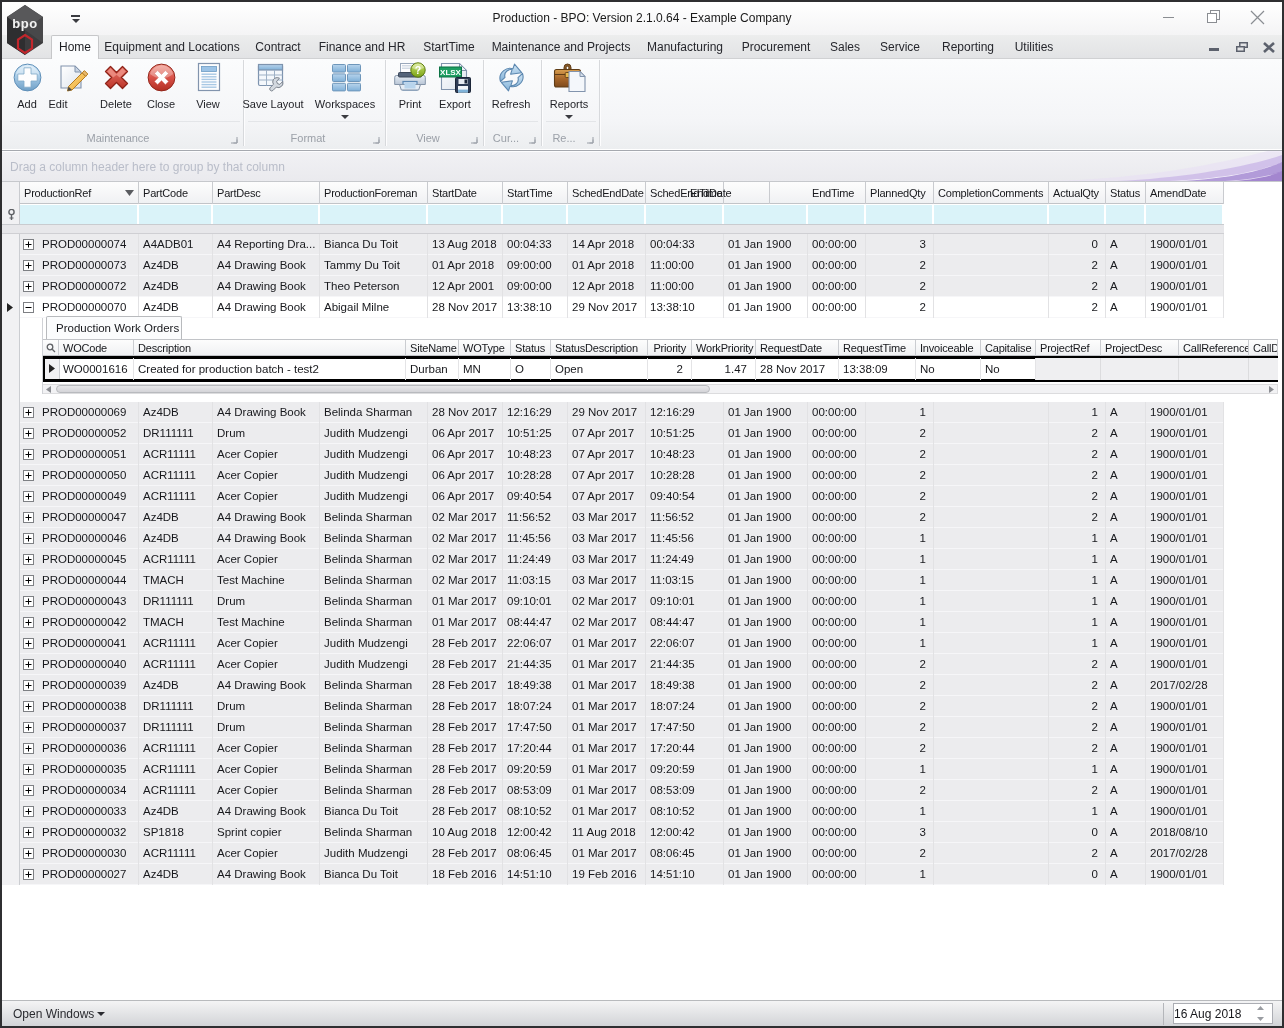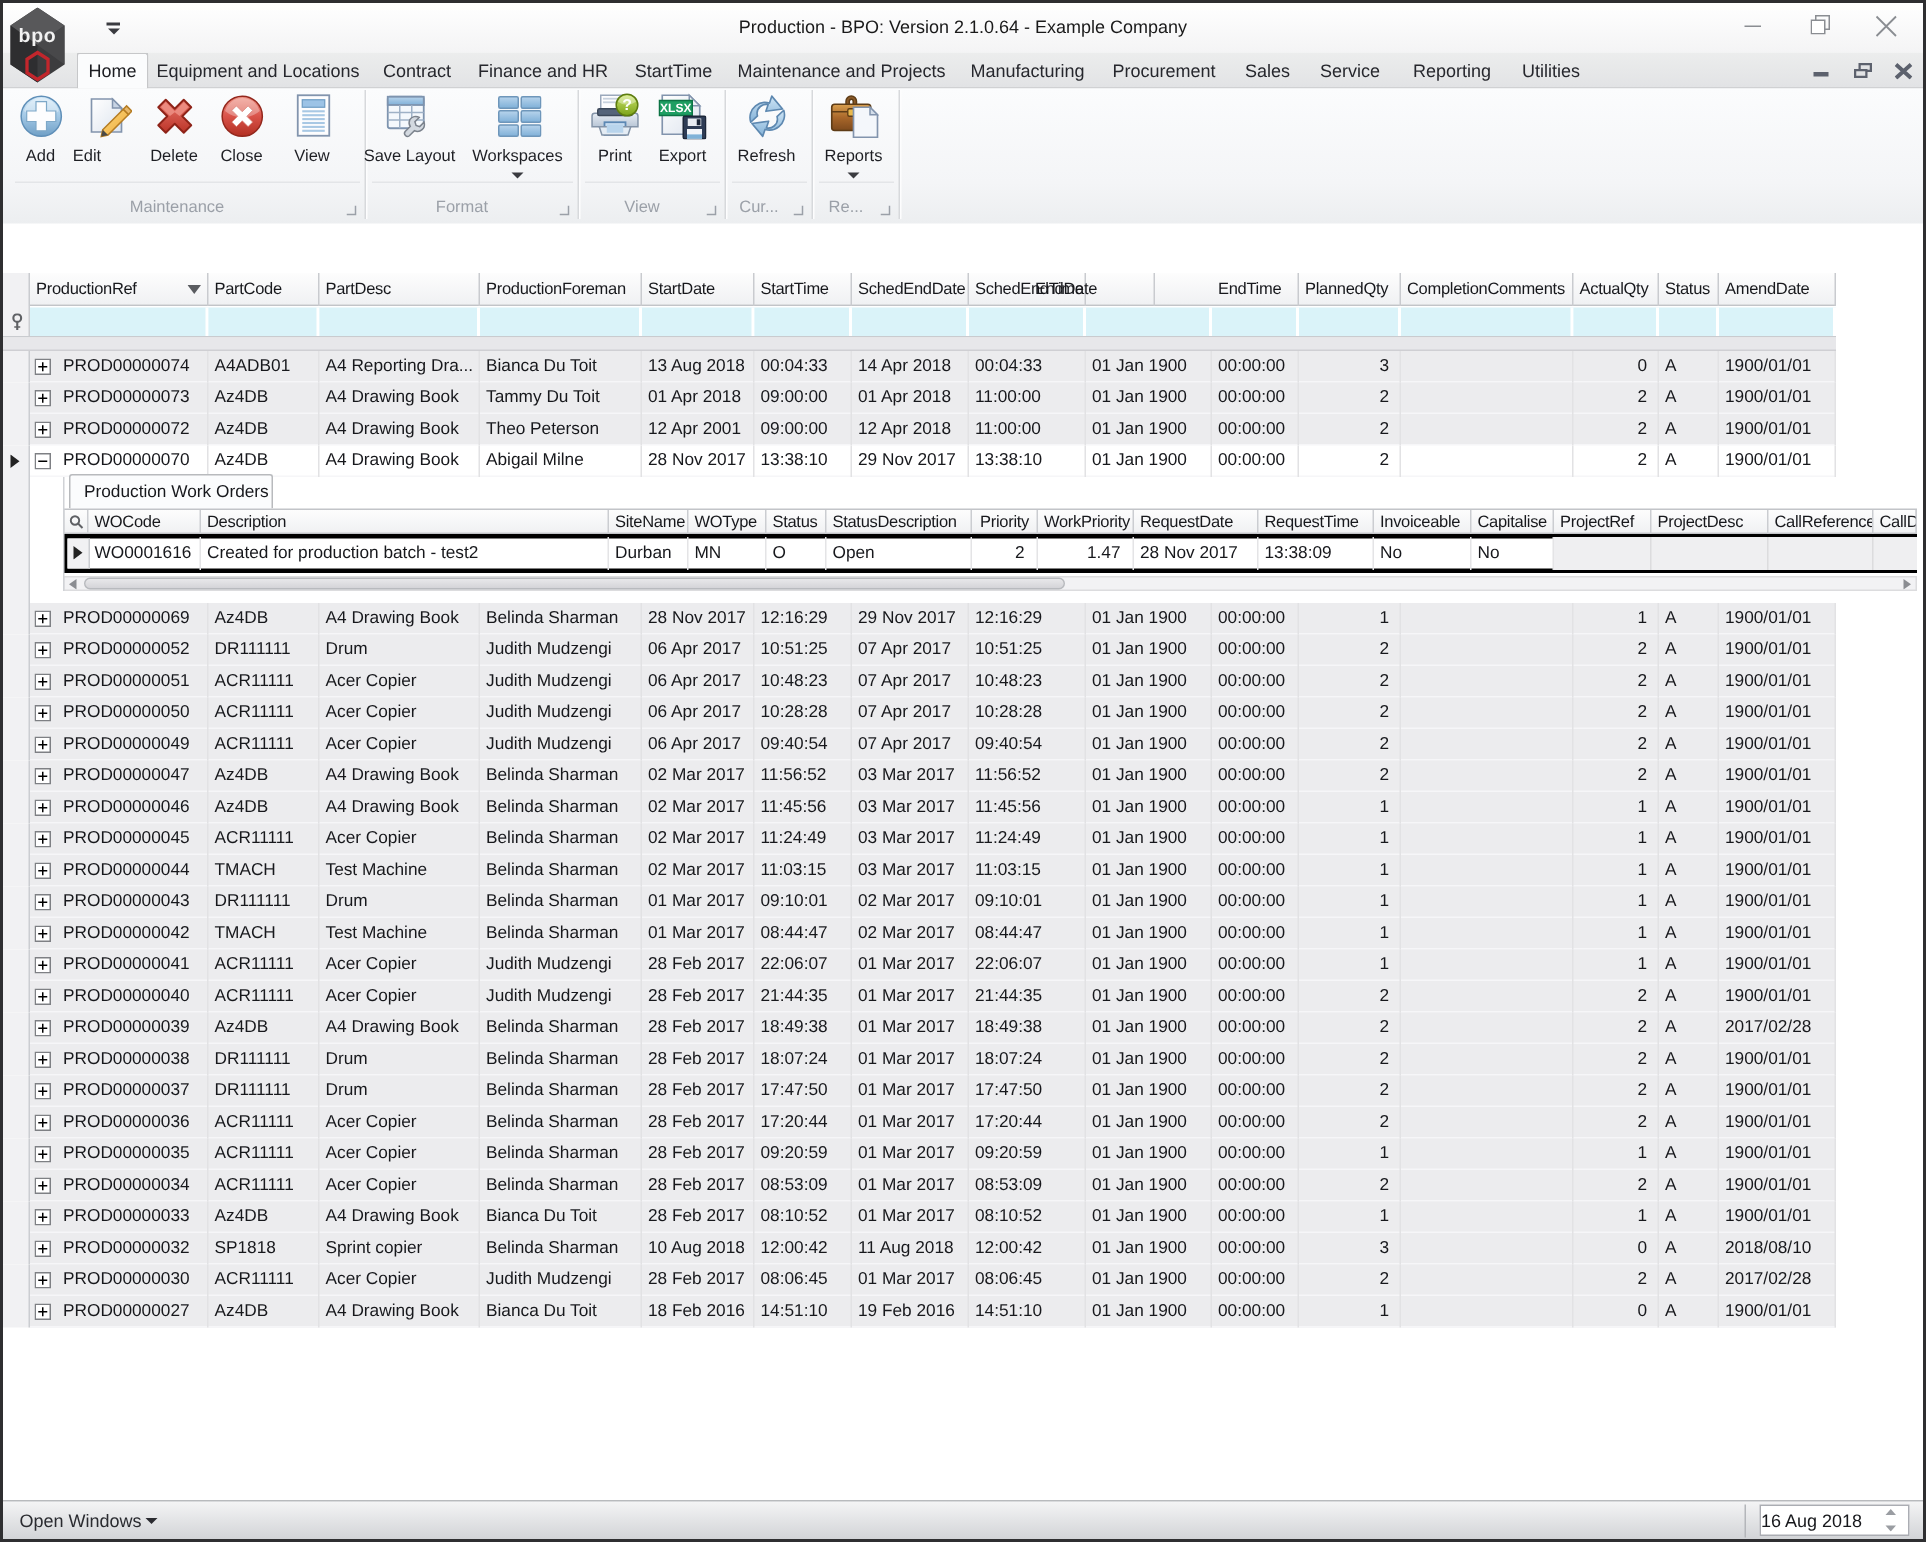--- a/index.html
+++ b/index.html
@@ -242,20 +242,31 @@
       <path d="M27.5 11.5 a10 10 0 0 1 -3.2 10.9 a10 10 0 0 1 -9.3 1.9 l-1.5 4.6 l-7.2 -8.6 l11.1 -1.5 l-1.5 4.5 a6 6 0 0 0 5.2 -1.3 a6 6 0 0 0 1.9 -6.3 Z" fill="url(#bluearrow)" stroke="#5d88b0" stroke-width="1.1" stroke-linejoin="round"></path>
     </svg>
     <svg class="abs" style="left:551px;top:59px;" width="33" height="33" viewBox="0 0 33 33">
       <path d="M11 6.5 a3.5 3.5 0 0 1 7 0 v3 h-2.2 v-3 a1.3 1.3 0 0 0 -2.6 0 v3 H11 Z" fill="#8a5a28" stroke="#5e3c16" stroke-width="1"></path>
       <rect x="1.5" y="8.5" width="26" height="17.5" rx="2" fill="url(#case)" stroke="#5e3c16" stroke-width="1.1"></rect>
       <path d="M1.5 13.5 h26" stroke="#5e3c16" stroke-width="1"></path>
       <rect x="12.2" y="11.5" width="4.6" height="5" rx="1" fill="#e9b94e" stroke="#5e3c16" stroke-width=".9"></rect>
       <path d="M14 2.5 h11 l5 5 v15 h-16 Z" fill="#f4f7fb" stroke="#8294ad" stroke-width="1.1" transform="translate(2,8)"></path>
       <path d="M25 2.5 l5 5 h-5 Z" fill="#d4deea" stroke="#8294ad" stroke-width="1" transform="translate(2,8)"></path>
     </svg>
+    <div class="groupbar">
+      <div class="dragtext">Drag a column header here to group by that column</div>
+      <svg class="abs" style="right:0;top:0" width="260" height="30" viewBox="0 0 260 30">
+        <path d="M30 30 C110 28 190 16 260 -4 L260 30 Z" fill="#e7def4" opacity=".55"></path>
+        <path d="M95 30 C160 27 225 16 260 4 L260 30 Z" fill="#cdbbe7" opacity=".85"></path>
+        <path d="M150 30 C205 27 243 19 260 11 L260 30 Z" fill="#b29bd9"></path>
+        <path d="M148 30 C202 27.5 240 20 260 11 C237 22 196 28.5 160 30 Z" fill="#ffffff" opacity=".85"></path>
+        <path d="M205 30 C230 28 250 24 260 20 L260 30 Z" fill="#a386cf"></path>
+        <path d="M203 30 C228 28.5 248 25 260 20.5 C244 27 222 29.5 210 30 Z" fill="#ffffff" opacity=".7"></path>
+      </svg>
+    </div>
     <div class="hdrrow">
       <div class="abs" style="left:0;top:0;width:18px;height:22px;background:#f1f1f3;border-right:1px solid #c9cbcf"></div>
       <div class="hcell" style="left:18px;width:119px">ProductionRef</div>
       <div class="hcell" style="left:137px;width:74px">PartCode</div>
       <div class="hcell" style="left:211px;width:107px">PartDesc</div>
       <div class="hcell" style="left:318px;width:108px">ProductionForeman</div>
       <div class="hcell" style="left:426px;width:75px">StartDate</div>
       <div class="hcell" style="left:501px;width:65px">StartTime</div>
       <div class="hcell" style="left:566px;width:78px">SchedEndDate</div>
       <div class="hcell" style="left:644px;width:78px">SchedEndTime</div>

